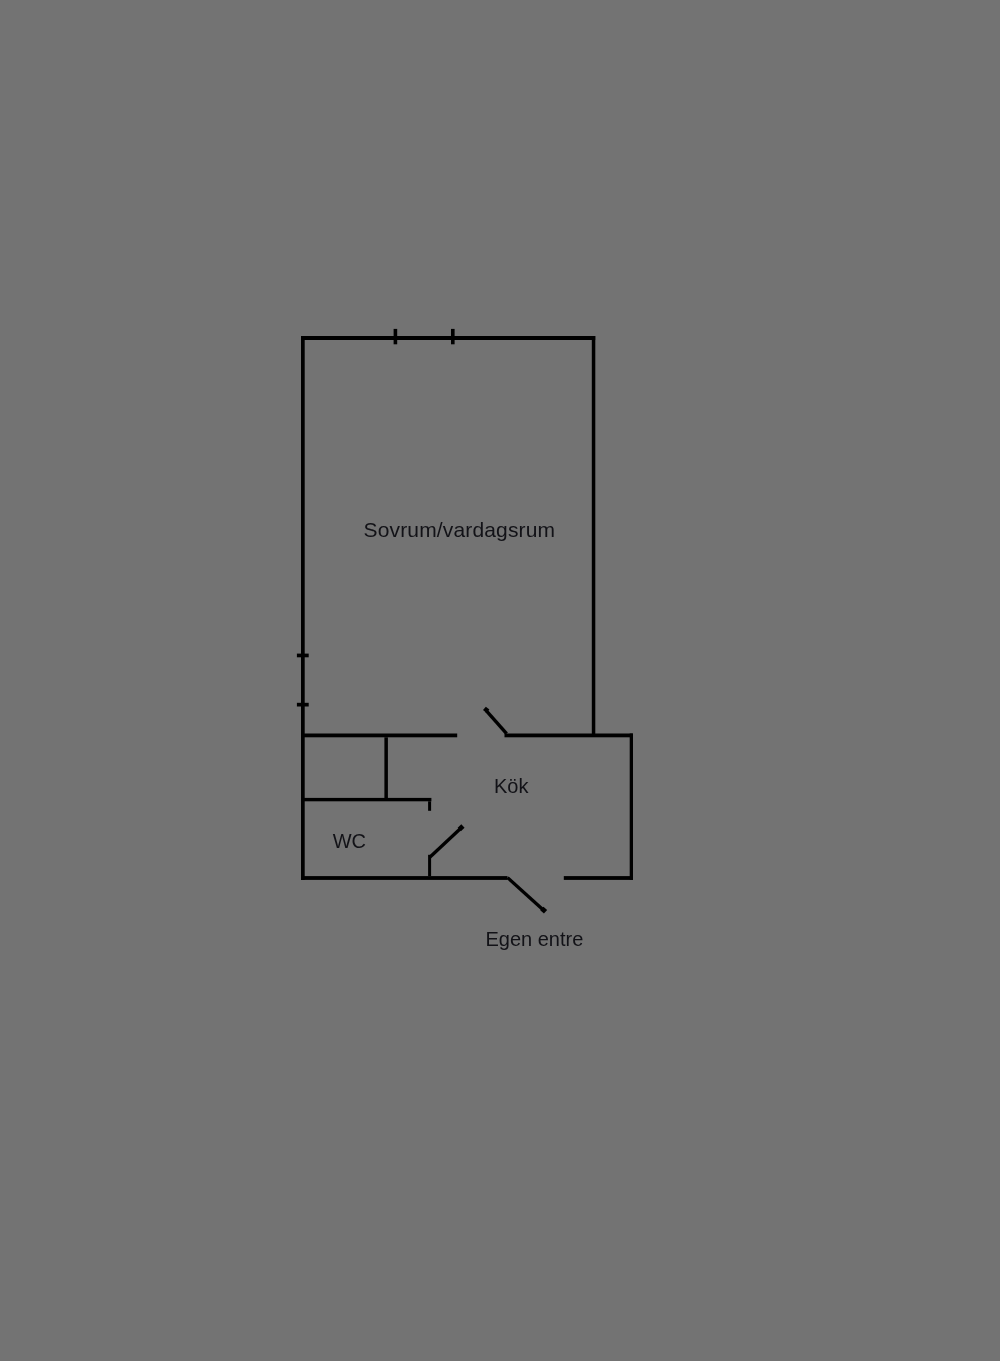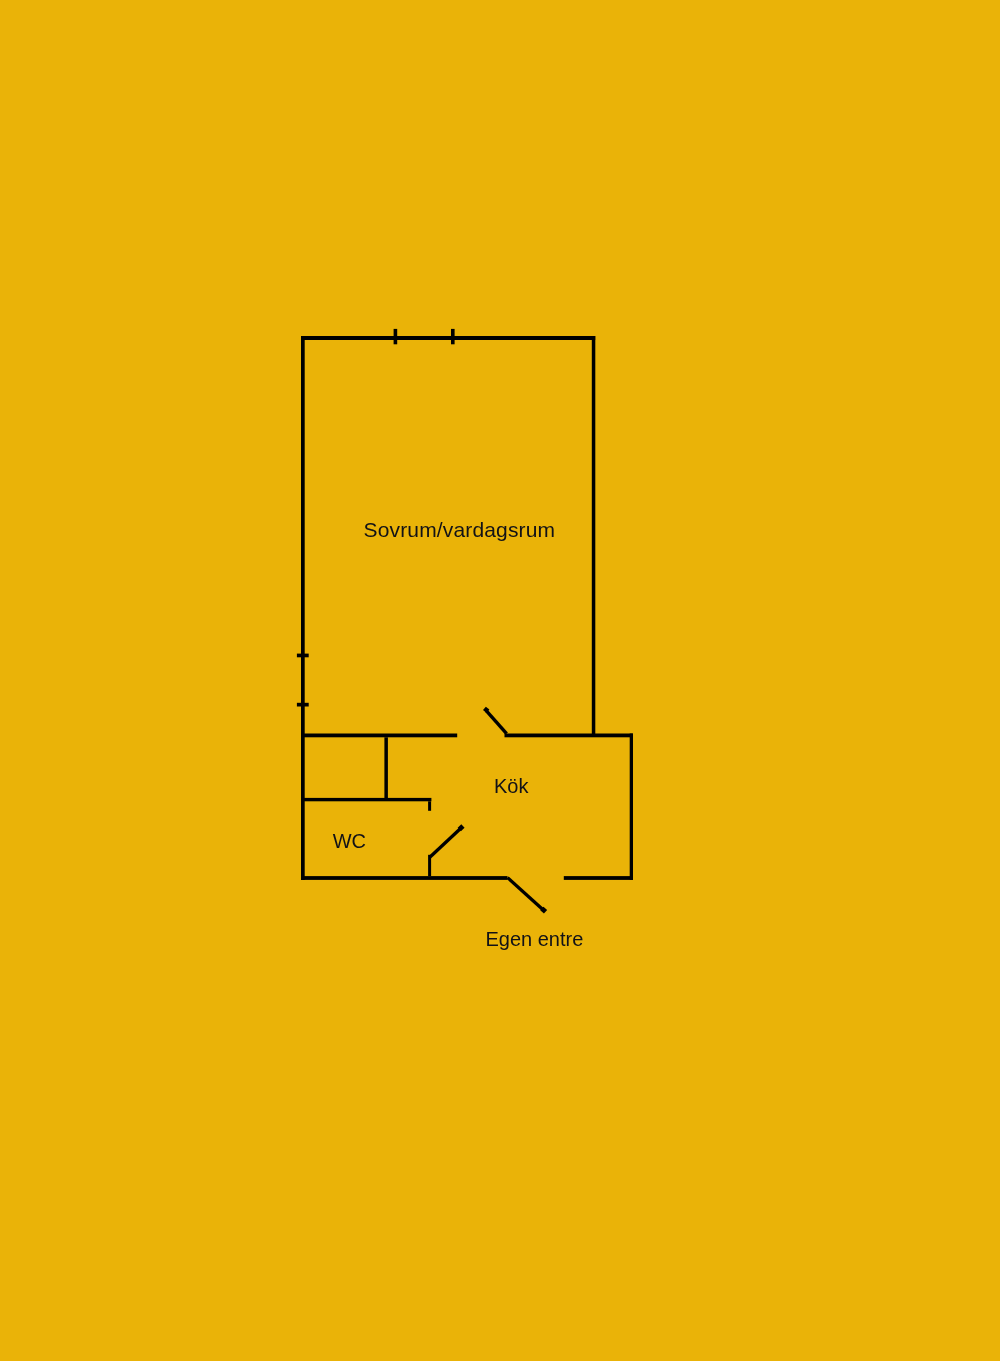--- a/index.html
+++ b/index.html
@@ -1,16 +1,16 @@
 <!DOCTYPE html>
 <html><head>
 <meta charset="utf-8">
 <style>
 html,body{margin:0;padding:0;background:#ffffff;}
-#page{position:relative;width:1000px;height:1361px;background:#eab308;overflow:hidden;}
+#page{position:relative;width:1000px;height:1361px;background:#737373;overflow:hidden;}
 #plan{position:absolute;top:0;left:0;}
 text{font-family:"Liberation Sans",sans-serif;fill:#121217;}
 </style>
 </head>
 <body>
 <div id="page">
 <svg id="plan" width="1000" height="1361" viewBox="0 0 1000 1361">
 
   <rect x="301" y="336" width="294.2" height="4" fill="#000000"></rect>
 

